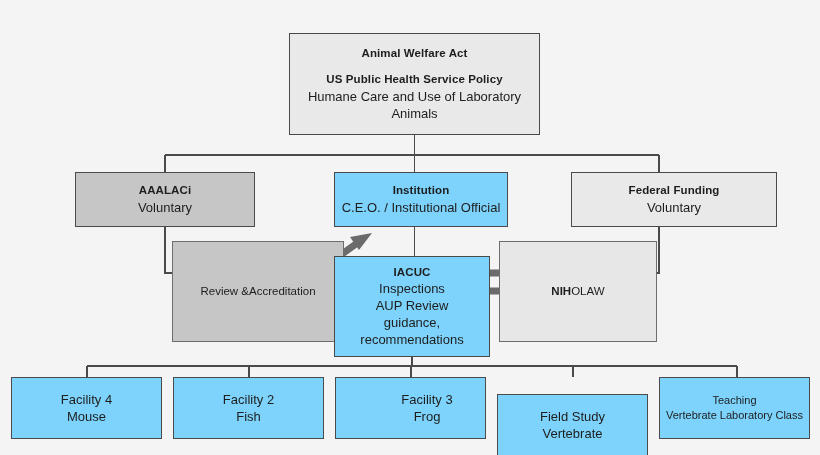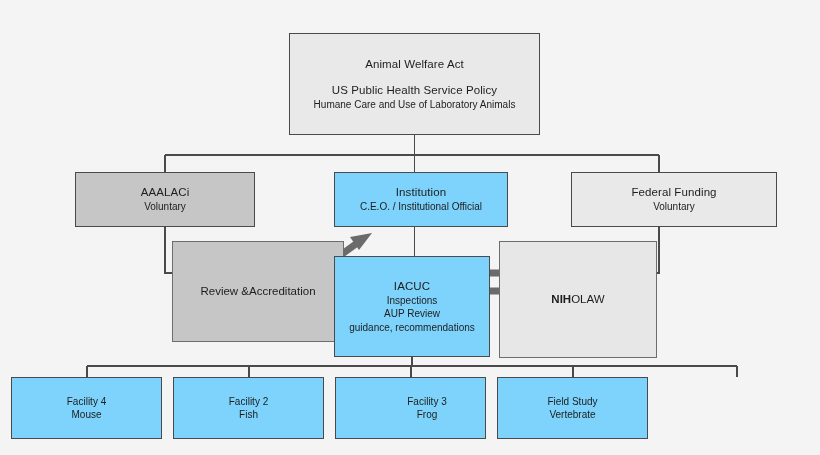--- a/index.html
+++ b/index.html
@@ -37,26 +37,26 @@
     justify-content: center;
     text-align: center;
     color: #1d1d1d;
     line-height: 1.32;
   }
   .fill-white  { background: #7dd3fc; }
   .fill-light  { background: #e9e9e9; }
   .fill-mid    { background: #c6c6c6; }
   .fill-pale   { background: #e7e7e7; }
   .node .ttl {
-    font-weight: normal;
+    font-weight: bold;
     font-size: 11.5px;
     letter-spacing: .1px;
   }
   .node .sub {
-    font-size: 10px;
+    font-size: 13px;
   }
   .node .gap {
     height: 11px;
   }
   .panel {
     position: absolute;
     box-sizing: border-box;
     border: 1.6px solid #6d6d6d;
     display: flex;
     align-items: center;
@@ -66,25 +66,25 @@
     color: #1d1d1d;
     line-height: 1.45;
   }
   
   #n-top      { left: 289px; top: 33px;  width: 251px; height: 102px; }
   #n-aaalac   { left: 75px;  top: 172px; width: 180px; height: 55px; }
   #n-inst     { left: 334px; top: 172px; width: 174px; height: 55px; }
   #n-federal  { left: 571px; top: 172px; width: 206px; height: 55px; }
   #p-review   { left: 172px; top: 241px; width: 172px; height: 101px; }
   #n-iacuc    { left: 334px; top: 256px; width: 156px; height: 101px; }
-  #p-nih      { left: 499px; top: 241px; width: 158px; height: 117px; }
+  #p-nih      { left: 499px; top: 241px; width: 158px; height: 101px; }
   #f1 { left: 11px;  top: 377px; width: 151px; height: 62px; }
   #f2 { left: 173px; top: 377px; width: 151px; height: 62px; }
   #f3 { left: 335px; top: 377px; width: 151px; height: 62px; padding-left: 33px; }
-  #f4 { left: 497px; top: 377px; width: 151px; height: 62px; text-align: center; }
+  #f4 { left: 497px; top: 394px; width: 151px; height: 62px; text-align: center; }
   #f5 { left: 659px; top: 377px; width: 151px; height: 62px; }
   #f5 .sub { font-size: 11px; }
   .nih-ttl { font-weight: bold; font-size: 11.5px; }
   .stack { display: flex; flex-direction: row; align-items: center; }
 </style>
 </head>
 <body>
 
 <div id="canvas">
 
@@ -190,14 +190,18 @@
   <div class="node fill-white" id="f3">
     <div class="sub">Facility 3</div>
     <div class="sub">Frog</div>
   </div>
 
   <div class="node fill-white" id="f4">
     <div class="sub">Field Study</div>
     <div class="sub">Vertebrate</div>
   </div>
 
+  <div class="node fill-white" id="f5">
+    <div class="sub">Teaching</div>
+    <div class="sub">Vertebrate Laboratory Class</div>
+  </div>
 
 </div>
 
 </body></html>

